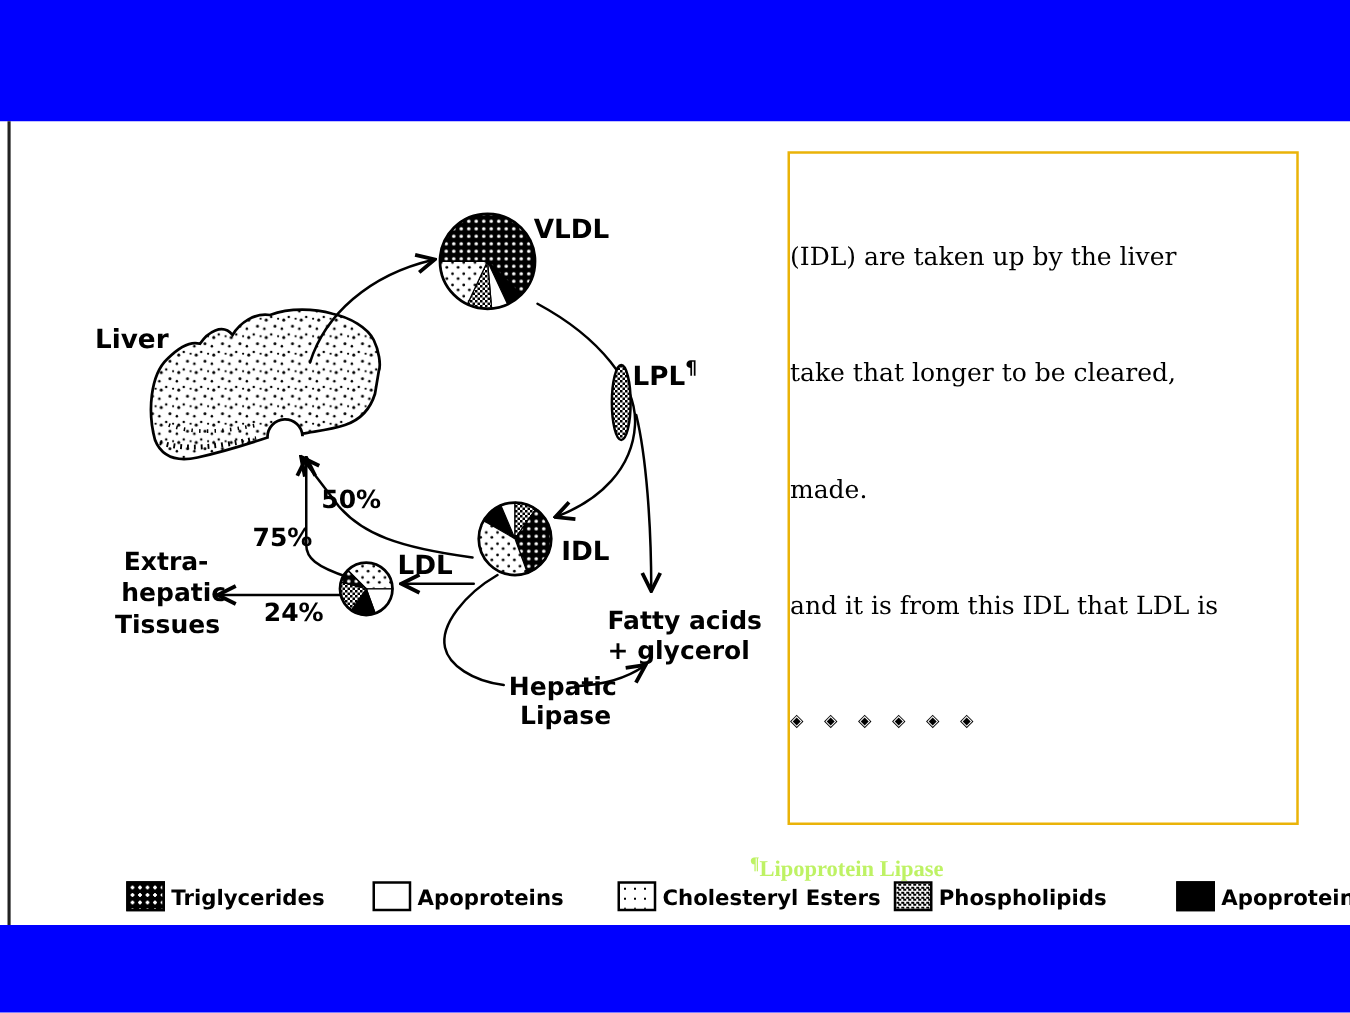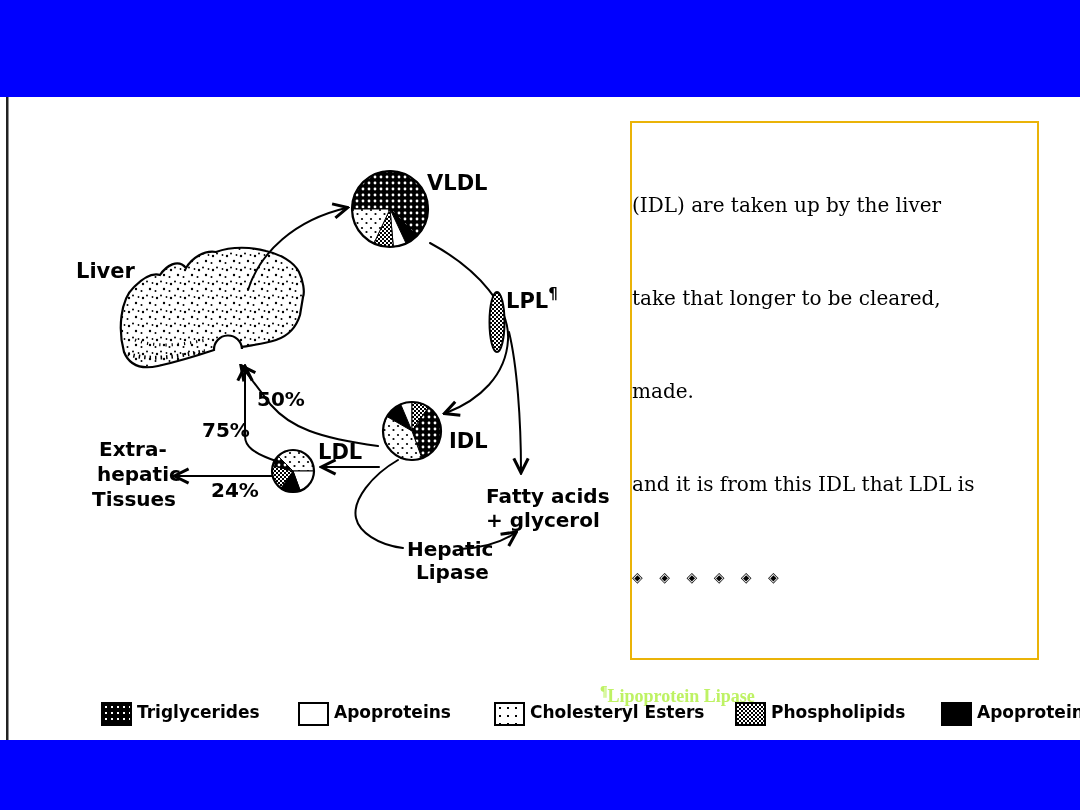--- a/index.html
+++ b/index.html
@@ -18,21 +18,21 @@
   }
   .textbox .diamonds{font-size:14px;letter-spacing:6px;line-height:31px;}
   
   .footnote{
     position:absolute;left:600px;top:665px;color:#bef264;
     font-size:18px;font-weight:bold;font-family:Liberation Serif, serif;margin-top:19px;
   }
   .footnote sup{font-size:14px;vertical-align:6px;}
   
   .legend-item{
-    position:absolute;top:702px;height:27px;display:flex;align-items:flex-start;gap:5px;
+    position:absolute;top:702px;height:27px;display:flex;align-items:flex-end;gap:5px;
     color:#000;font-size:17px;font-weight:bold;font-family:"DejaVu Sans",sans-serif;padding-left:39px;
   }
   .sw{width:31px;height:24px;border:2px solid #000;box-sizing:border-box;flex:0 0 auto;}
   .sw-tg{background-color:#000;background-image:radial-gradient(circle,#fff 1.3px,transparent 1.4px);background-size:6px 6px;}
   .sw-chol{background:#fff;}
   .sw-ce{background-color:#fff;background-image:radial-gradient(circle,#000 1px,transparent 1.1px);background-size:8px 8px;}
   .sw-phos{background:repeating-conic-gradient(#000 0% 25%,#fff 0% 50%);background-size:4px 4px;}
   .sw-apo{background:#000;}
 </style>
 </head>
@@ -164,20 +164,20 @@
   <span>Triglycerides</span>
 </div>
 <div class="legend-item" style="left:259px">
   <span class="sw sw-chol"></span>
   <span>Apoproteins</span>
 </div>
 <div class="legend-item" style="left:455px">
   <span class="sw sw-ce"></span>
   <span>Cholesteryl Esters</span>
 </div>
-<div class="legend-item" style="left:696px">
+<div class="legend-item" style="left:676px">
   <span class="sw sw-phos"></span>
   <span>Phospholipids</span>
 </div>
 <div class="legend-item" style="left:902px">
   <span class="sw sw-apo"></span>
   <span>Apoproteins</span>
 </div>
 
 </body></html>

